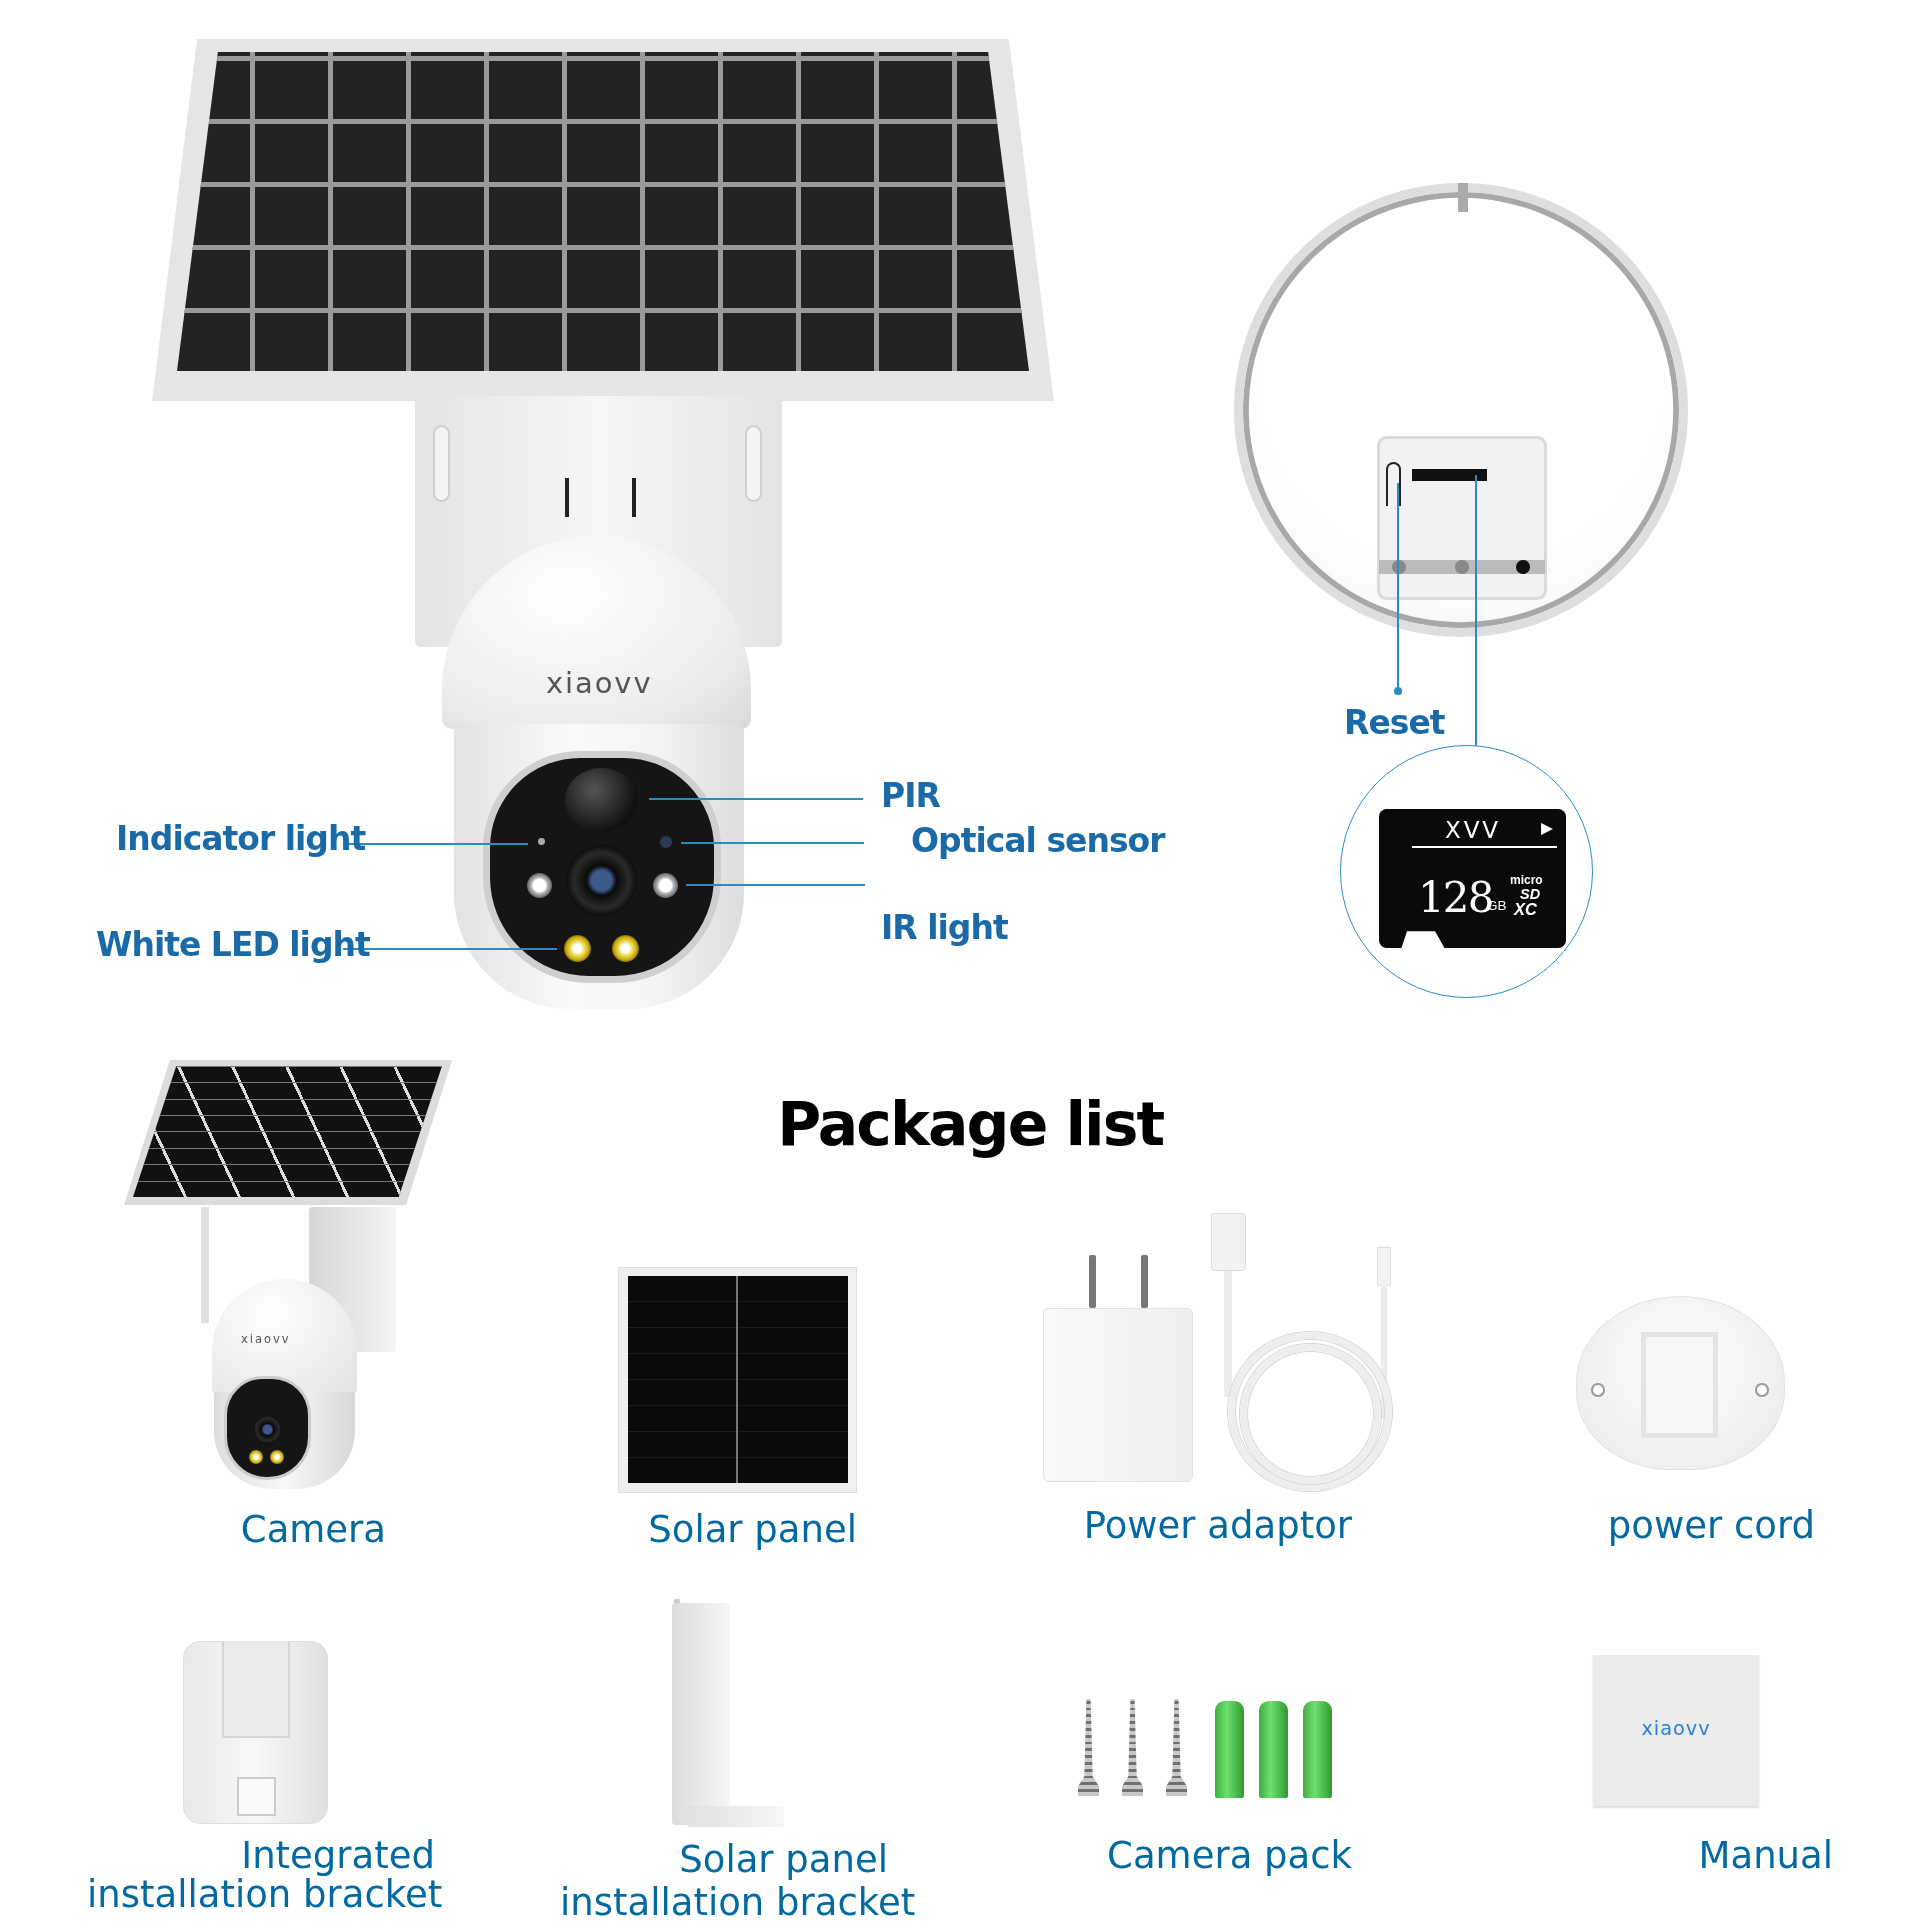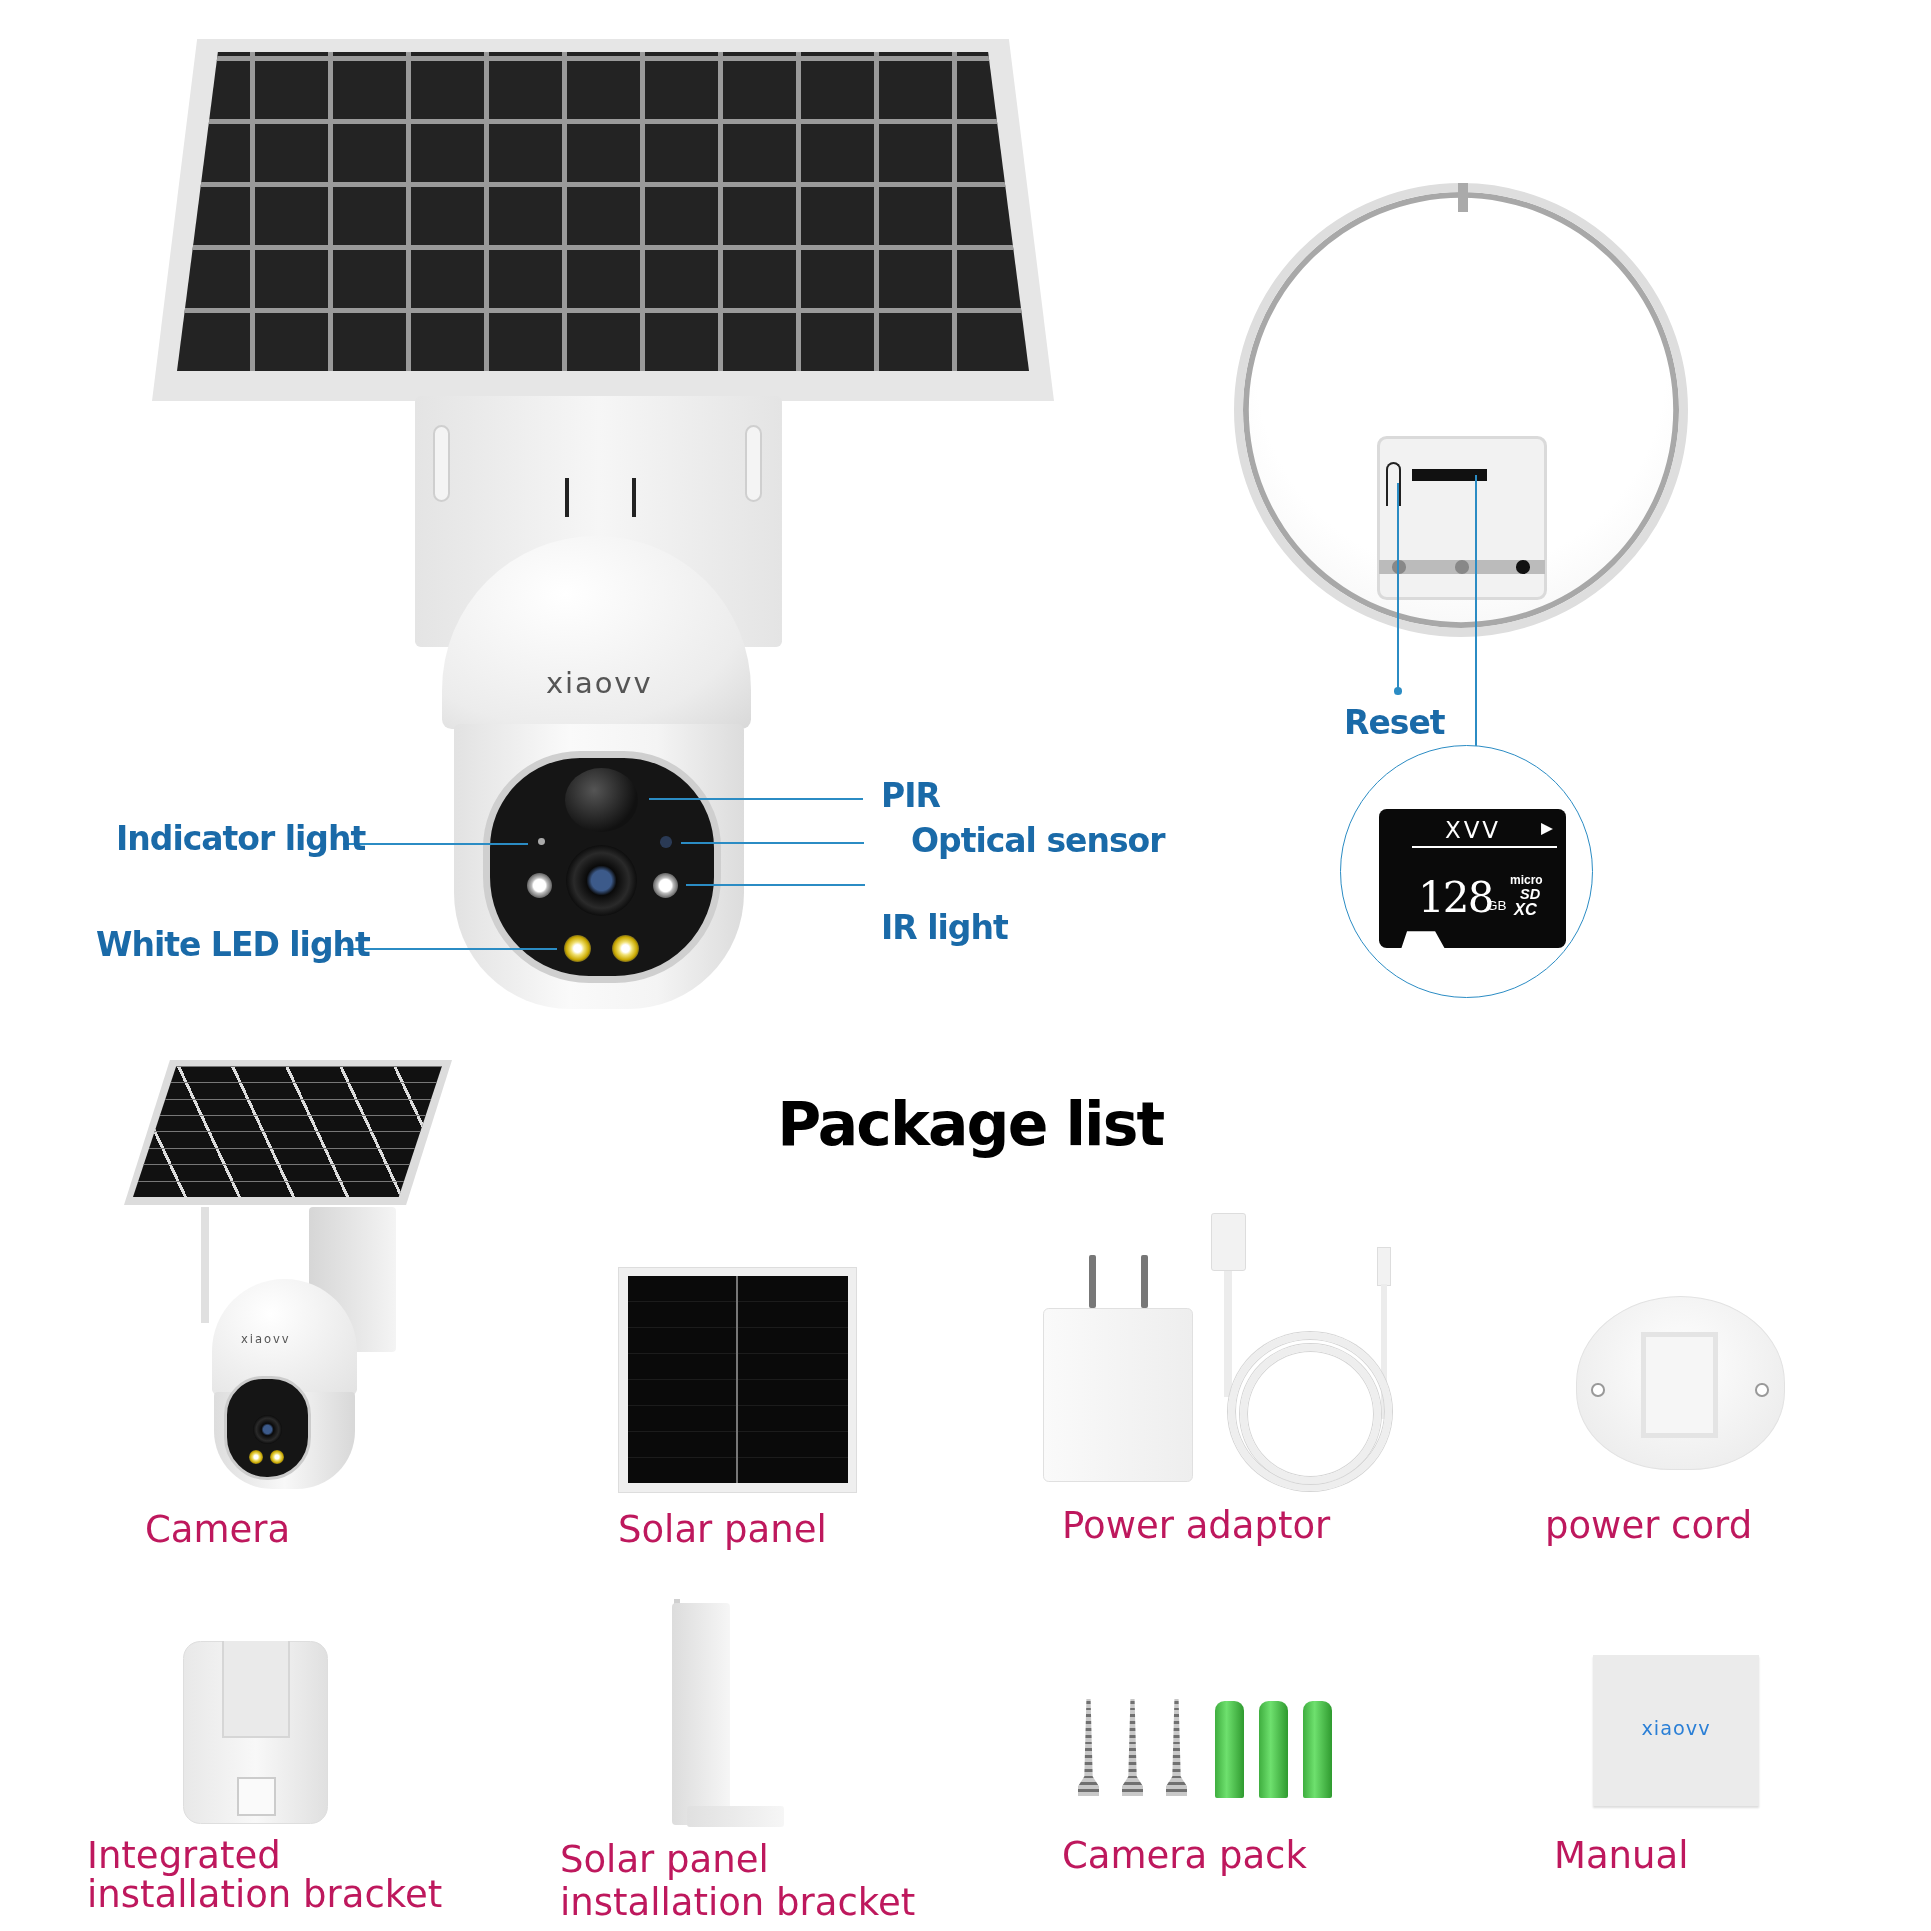--- a/index.html
+++ b/index.html
@@ -38,21 +38,21 @@
   
   .rear-circle { position: absolute; left: 1234px; top: 183px; width: 454px; height: 454px; border-radius: 50%; background: radial-gradient(circle at 50% 40%, #ffffff 60%, #efefef); border: 9.7px solid #dedede; box-shadow: inset 0 0 0 5.8px #a8a8a8; }
   .rear-port { position: absolute; left: 1377px; top: 436px; width: 170px; height: 164px; background: #f2f2f2; border: 3.9px solid #dadada; border-radius: 9.7px; }
 
   
   .sd-circle { position: absolute; left: 1340px; top: 745px; width: 253px; height: 253px; border-radius: 50%; border: 1.9px solid #2b8cc4; background: #fff; }
   .sd-card { position: absolute; left: 1379px; top: 809px; width: 187px; height: 139px; background: #0a0a0a; border-radius: 7.7px; clip-path: polygon(0 0,100% 0,100% 100%,35% 100%,30% 88%,15% 88%,12% 100%,0 100%); color: #fff; }
 
   
   .pkg-title { position: absolute; left: 0; width: 1931px; top: 1089px; text-align: center; font-family: "DejaVu Sans", sans-serif; font-weight: bold; font-size: 60px; color: #000; letter-spacing: -1.9px; padding-left: 9.7px; }
-  .pkg-label { position: absolute; text-align: left; font-family: "DejaVu Sans", sans-serif; font-size: 37px; color: #be185d; line-height: 39px; white-space: nowrap; }
+  .pkg-label { position: absolute; text-align: right; font-family: "DejaVu Sans", sans-serif; font-size: 37px; color: #0369a1; line-height: 39px; white-space: nowrap; }
 
   .small-panel { position: absolute; left: 124px; top: 1060px; width: 328px; height: 145px; background: #dcdcdc; clip-path: polygon(14% 0, 100% 0, 86% 100%, 0 100%); }
   .small-panel-cells { position: absolute; left: 133px; top: 1066px; width: 309px; height: 131px; clip-path: polygon(14% 0, 100% 0, 86% 100%, 0 100%);
     background-color: #111;
     background-image: repeating-linear-gradient(0deg, transparent 0 15.4px, #777 15.4px 16.4px), repeating-linear-gradient(65deg, transparent 0 46px, #ddd 46px 49px); }
 
   .flat-panel { position: absolute; left: 618px; top: 1267px; width: 239px; height: 226px; background: #efefef; border: 1px solid #ddd; }
   .flat-panel-inner { position: absolute; left: 628px; top: 1276px; width: 220px; height: 207px; background-color: #0a0a0a;
     background-image: linear-gradient(90deg, transparent 0 108px, #777 108px 110px, transparent 110px),
       repeating-linear-gradient(0deg, transparent 0 25px, #1c1c1c 25px 26px); }
@@ -207,15 +207,15 @@
   <div class="screw" style="left:1166px;top:1699px;"></div>
   <div class="anchor" style="left:1215px;top:1701px;"></div>
   <div class="anchor" style="left:1259px;top:1701px;"></div>
   <div class="anchor" style="left:1303px;top:1701px;"></div>
   <div class="pkg-label" style="left:1062px;width:290px;top:1836px;">Camera pack</div>
 </div>
 
 <div>
   <div class="manual"></div>
   <div class="manual-brand">xiaovv</div>
-  <div class="pkg-label" style="left:1554px;width:241px;top:1836px;">Manual</div>
+  <div class="pkg-label" style="left:1592px;width:241px;top:1836px;">Manual</div>
 </div>
 
 
 </body></html>

